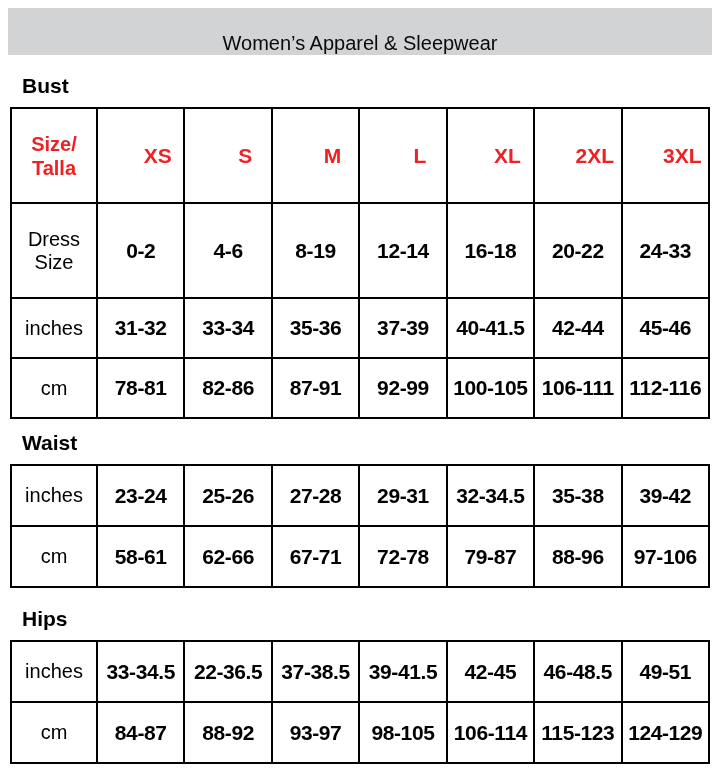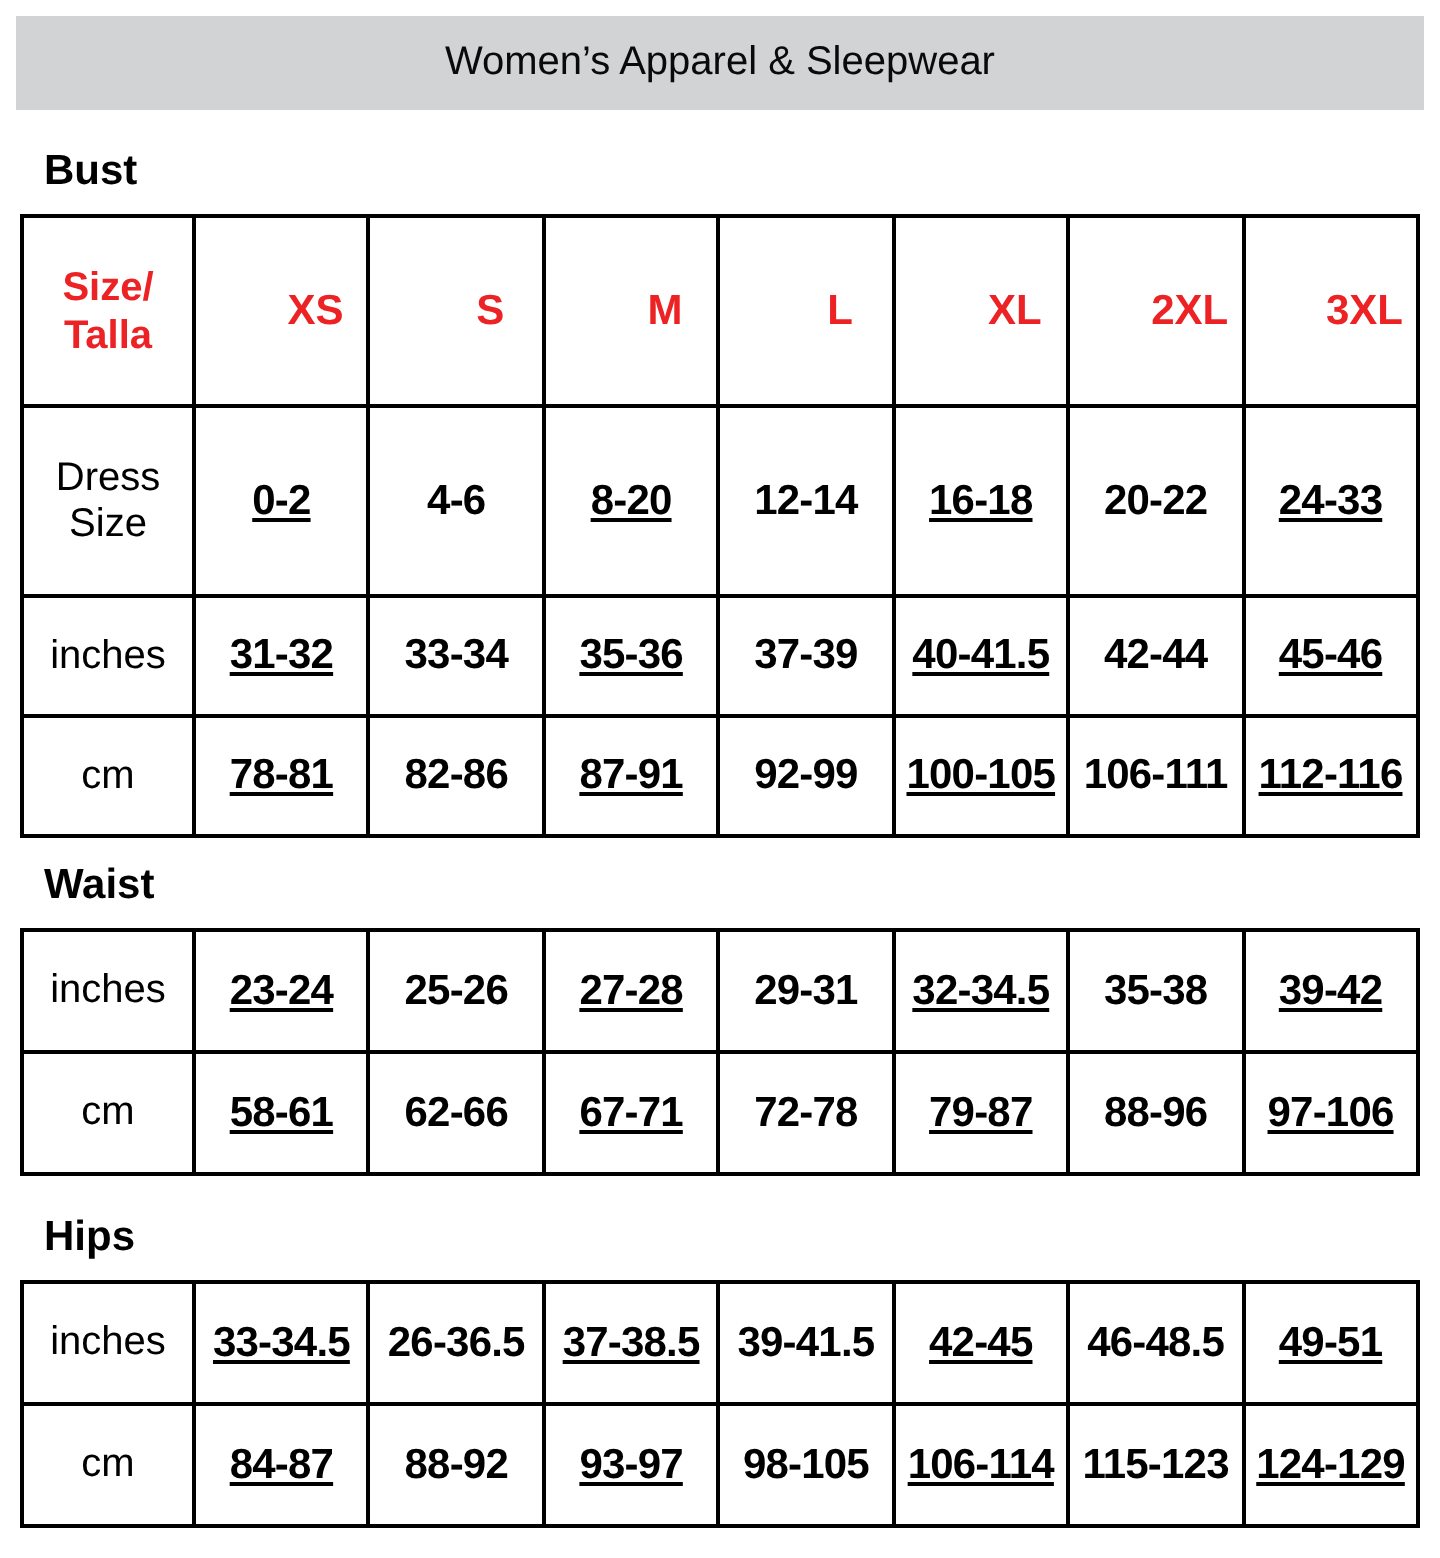--- a/index.html
+++ b/index.html
@@ -8,21 +8,21 @@
     background: #ffffff;
     font-family: "Liberation Sans", sans-serif;
     color: #000;
     overflow: hidden;
   }
   .banner {
     margin: 8px 8px 0 8px;
     height: 47px;
     background: #d1d3d4;
     display: flex;
-    align-items: center;
+    align-items: flex-end;
     justify-content: center;
     font-size: 20px;
     font-weight: 400;
     color: #0a0a0a;
   }
   h2.section-heading {
     margin: 19px 0 9px 22px;
     font-size: 21px;
     font-weight: 700;
     color: #000000;
@@ -34,21 +34,21 @@
     width: 700px;
     margin-left: 10px;
   }
   table.size-table td {
     border: 2px solid #000;
     text-align: center;
     vertical-align: middle;
     background: #fff;
     overflow: hidden;
   }
-  td.shade { background: #ebebeb; text-decoration: underline; }
+  td.shade { background: #ebebeb; }
   .red { color: #ed2224; font-weight: 700; }
   .size-hdr { font-size: 21px; padding-left: 34px; }
   .size-talla { font-size: 20px; line-height: 1.2; }
   .num { font-weight: 700; font-size: 21px; letter-spacing: -0.4px; }
   .lbl { font-weight: 400; font-size: 20px; line-height: 1.15; margin-left: 45px; }
   tr.h80 td { height: 95px; }
   tr.h60 td { height: 60px; }
   tr.h57 td { height: 61px; }
 </style>
 </head>
@@ -85,21 +85,21 @@
     <td class="red size-hdr">2XL</td>
     <td class="red size-hdr">3XL</td>
   </tr>
   <tr class="h80">
     <td class="lbl">
       <div>Dress</div>
       <div>Size</div>
     </td>
     <td class="num shade">0-2</td>
     <td class="num">4-6</td>
-    <td class="num shade">8-20</td>
+    <td class="num shade">8-19</td>
     <td class="num">12-14</td>
     <td class="num shade">16-18</td>
     <td class="num">20-22</td>
     <td class="num shade">24-33</td>
   </tr>
   <tr class="h60">
     <td class="lbl">inches</td>
     <td class="num shade">31-32</td>
     <td class="num">33-34</td>
     <td class="num shade">35-36</td>
@@ -168,21 +168,21 @@
       <col>
       <col>
       <col>
       <col>
       <col>
     </colgroup>
   <tbody>
       <tr class="h57">
     <td class="lbl">inches</td>
     <td class="num shade">33-34.5</td>
-    <td class="num">26-36.5</td>
+    <td class="num">22-36.5</td>
     <td class="num shade">37-38.5</td>
     <td class="num">39-41.5</td>
     <td class="num shade">42-45</td>
     <td class="num">46-48.5</td>
     <td class="num shade">49-51</td>
   </tr>
   <tr class="h57">
     <td class="lbl">cm</td>
     <td class="num shade">84-87</td>
     <td class="num">88-92</td>

